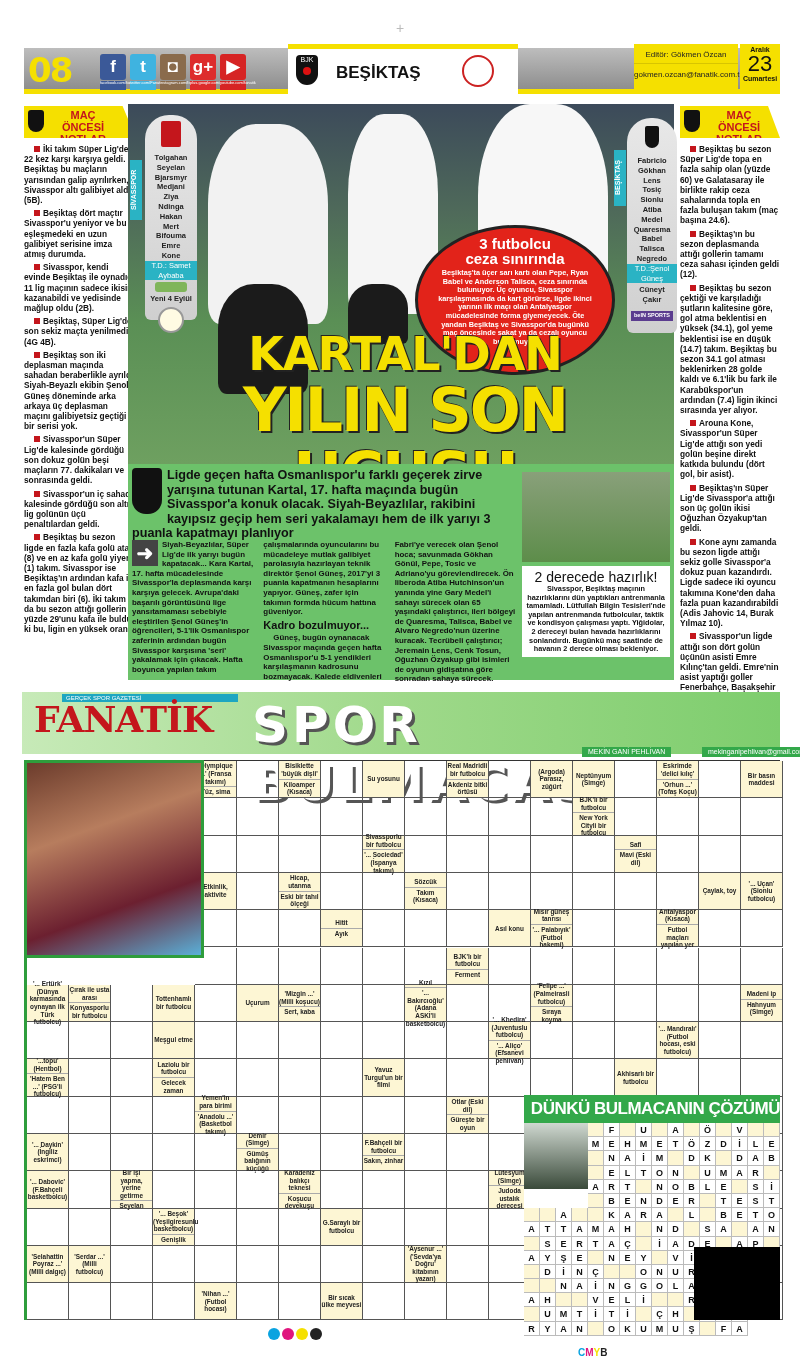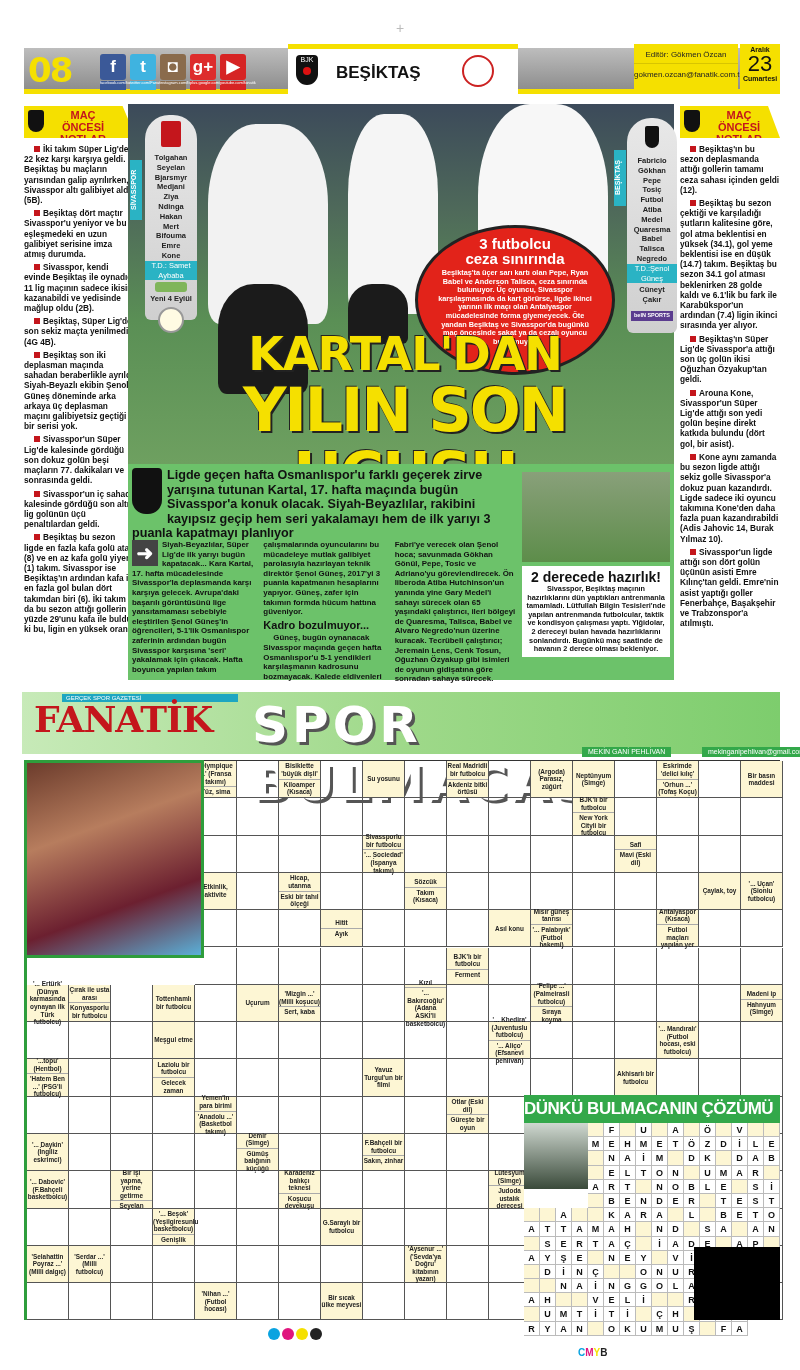--- a/index.html
+++ b/index.html
@@ -43,35 +43,35 @@
 
 .story{position:absolute;left:128px;top:464px;width:546px;height:216px;background:#6cc26a}
 .lead{position:absolute;left:4px;top:4px;width:386px;font-weight:bold;font-size:12.6px;line-height:14.5px;color:#111}
 .lead-ico{float:left;width:30px;height:46px;background:#111;border-radius:4px 4px 14px 14px;margin:0 5px 0 0}
 .cols{position:absolute;left:4px;top:76px;width:386px;font-size:7.9px;line-height:9.6px;font-weight:bold;display:flex;gap:8px}
 .cols .c{flex:1}
 .arrow-ico{float:left;width:26px;height:26px;background:#444;color:#fff;font-size:20px;line-height:26px;text-align:center;margin-right:4px}
 .subhead{font-size:11px;font-weight:bold;margin:4px 0 3px}
 .train-photo{position:absolute;left:394px;top:8px;width:148px;height:90px;background:linear-gradient(#89a07a,#5d8d4a);}
 .box2{position:absolute;left:394px;top:102px;width:148px;background:#fff;padding:3px;text-align:center}
-.box2 .t{font-weight:bold;font-size:14px;line-height:16px}
+.box2 .t{font-weight:normal;font-size:14px;line-height:16px}
 .box2 .b{font-size:7.3px;line-height:8.6px;font-weight:bold}
 
 .pz-hdr{position:absolute;left:22px;top:692px;width:758px;height:62px;background:linear-gradient(90deg,#c7eab8,#9fd98a,#7dcd6d)}
 .fanatik{position:absolute;left:12px;top:6px;font-family:"DejaVu Serif",serif;font-weight:bold;font-size:36px;color:#c4161c;letter-spacing:-1px}
 .fanatik-tag{position:absolute;left:40px;top:2px;width:176px;height:8px;background:#1da6c1;color:#fff;font-size:6px;line-height:8px;padding-left:4px}
 .spor{position:absolute;left:230px;top:4px;font-family:"DejaVu Sans",sans-serif;font-weight:bold;font-size:50px;color:#fff;letter-spacing:4px;text-shadow:3px 3px 0 #555}
 .author{position:absolute;top:55px;height:10px;background:#33a84a;color:#fff;font-size:7px;line-height:10px;padding:0 6px}
 .grid{position:absolute;left:24px;top:760px;width:756px;height:560px;border-left:3px solid #2e9d3c;border-top:1px solid #333}
 .cell{position:absolute;border-right:1.5px solid #555;border-bottom:1.5px solid #555}
 .clue{background:#fdf6d4;font-size:6.4px;line-height:7.6px;text-align:center;font-weight:bold;display:flex;flex-direction:column;justify-content:center;color:#222}
 .clue .sep{border-top:1px solid #aaa;margin:1px 0}
 .player-photo{position:absolute;left:24px;top:760px;width:180px;height:198px;background:linear-gradient(160deg,#6c3c2c 0%,#b77d5e 35%,#6c2030 70%,#5ab0d8 100%);border:3px solid #2e9d3c}
 .solution{position:absolute;left:524px;top:1095px;width:256px;height:225px;background:#fff}
-.sol-title{height:28px;background:#33a84a;color:#fff;font-weight:bold;font-size:17px;line-height:28px;text-align:left;letter-spacing:-0.5px}
+.sol-title{height:28px;background:#33a84a;color:#fff;font-weight:bold;font-size:17px;line-height:28px;text-align:right;letter-spacing:-0.5px}
 .sol-grid{display:grid;grid-template-columns:repeat(16,16px);grid-auto-rows:14.2px;font-weight:bold;font-size:9px;text-align:center;line-height:14px}
 .sol-grid span{border-right:1px solid #bbb;border-bottom:1px solid #bbb}
 .sol-grid .cl{background:#fdf6d4}
 .sol-black{position:absolute;left:170px;top:152px;width:86px;height:73px;background:#000}
 .sol-photo{position:absolute;left:0;top:28px;width:64px;height:66px;background:linear-gradient(#cfd8d0,#3a4a3a)}
 .cmyk{position:absolute;top:1328px;width:12px;height:12px;border-radius:50%}
 </style>
 </head>
 <body>
 
@@ -123,24 +123,25 @@
       <div class="note">Beşiktaş bu sezon ligde en fazla kafa golü atan (8) ve en az kafa golü yiyen (1) takım. Sivasspor ise Beşiktaş'ın ardından kafa ile en fazla gol bulan dört takımdan biri (6). İki takım da bu sezon attığı gollerin yüzde 29'unu kafa ile buldu; ki bu, ligin en yüksek oranı.</div>
     </div>
 </div>
 
 <div class="notes" style="left:680px;width:100px">
   <div class="notes-head">
     <div class="b"></div>
     <div class="t"><span>MAÇ ÖNCESİ</span><br><span>NOTLAR</span></div>
   </div>
   <div id="right-notes-list">
+      <div class="note">Beşiktaş bu sezon Süper Lig'de topa en fazla sahip olan (yüzde 60) ve Galatasaray ile birlikte rakip ceza sahalarında topla en fazla buluşan takım (maç başına 24.6).</div>
       <div class="note">Beşiktaş'ın bu sezon deplasmanda attığı gollerin tamamı ceza sahası içinden geldi (12).</div>
       <div class="note">Beşiktaş bu sezon çektiği ve karşıladığı şutların kalitesine göre, gol atma beklentisi en yüksek (34.1), gol yeme beklentisi ise en düşük (14.7) takım. Beşiktaş bu sezon 34.1 gol atması beklenirken 28 golde kaldı ve 6.1'lik bu fark ile Karabükspor'un ardından (7.4) ligin ikinci sırasında yer alıyor.</div>
+      <div class="note">Arouna Kone, Sivasspor'un Süper Lig'de attığı son yedi golün beşine direkt katkıda bulundu (dört gol, bir asist).</div>
       <div class="note">Beşiktaş'ın Süper Lig'de Sivasspor'a attığı son üç golün ikisi Oğuzhan Özyakup'tan geldi.</div>
-      <div class="note">Arouna Kone, Sivasspor'un Süper Lig'de attığı son yedi golün beşine direkt katkıda bulundu (dört gol, bir asist).</div>
       <div class="note">Kone aynı zamanda bu sezon ligde attığı sekiz golle Sivasspor'a dokuz puan kazandırdı. Ligde sadece iki oyuncu takımına Kone'den daha fazla puan kazandırabildi (Adis Jahovic 14, Burak Yılmaz 10).</div>
       <div class="note">Sivasspor'un ligde attığı son dört golün üçünün asisti Emre Kılınç'tan geldi. Emre'nin asist yaptığı goller Fenerbahçe, Başakşehir ve Trabzonspor'a atılmıştı.</div>
     </div>
 </div>
 
 <div class="photo">
   <div class="player" style="left:80px;top:20px;width:120px;height:200px;background:#f2f2f2"></div>
   <div class="player" style="left:90px;top:180px;width:90px;height:110px;background:#1b1b1b"></div>
   <div class="player" style="left:220px;top:10px;width:90px;height:200px;background:#f5f5f5"></div>
   <div class="player" style="left:220px;top:180px;width:60px;height:60px;background:#1b1b1b"></div>
@@ -172,23 +173,23 @@
 </div>
 
 <div class="side-tag" style="left:614px;top:150px;height:56px;">BEŞİKTAŞ</div>
 <div class="card-box" style="left:627px;top:118px;height:215px;width:50px">
   <div style="height:38px;display:flex;align-items:center;justify-content:center">
       <div style="width:14px;height:22px;background:#111;border-radius:2px 2px 7px 7px"></div>
     </div>
   <div id="away-players">
       <div>Fabricio</div>
       <div>Gökhan</div>
-      <div>Pepe</div>
+      <div>Lens</div>
       <div>Tosiç</div>
-      <div>Futbol</div>
+      <div>Sionlu</div>
       <div>Atiba</div>
       <div>Medel</div>
       <div>Quaresma</div>
       <div>Babel</div>
       <div>Talisca</div>
       <div>Negredo</div>
     </div>
   <div class="td">T.D.:Şenol Güneş</div>
   <div style="padding:2px 6px">Cüneyt Çakır</div>
   <div style="background:#5b3c8f;color:#fff;font-size:5.5px;margin:4px 4px">beIN SPORTS</div>

